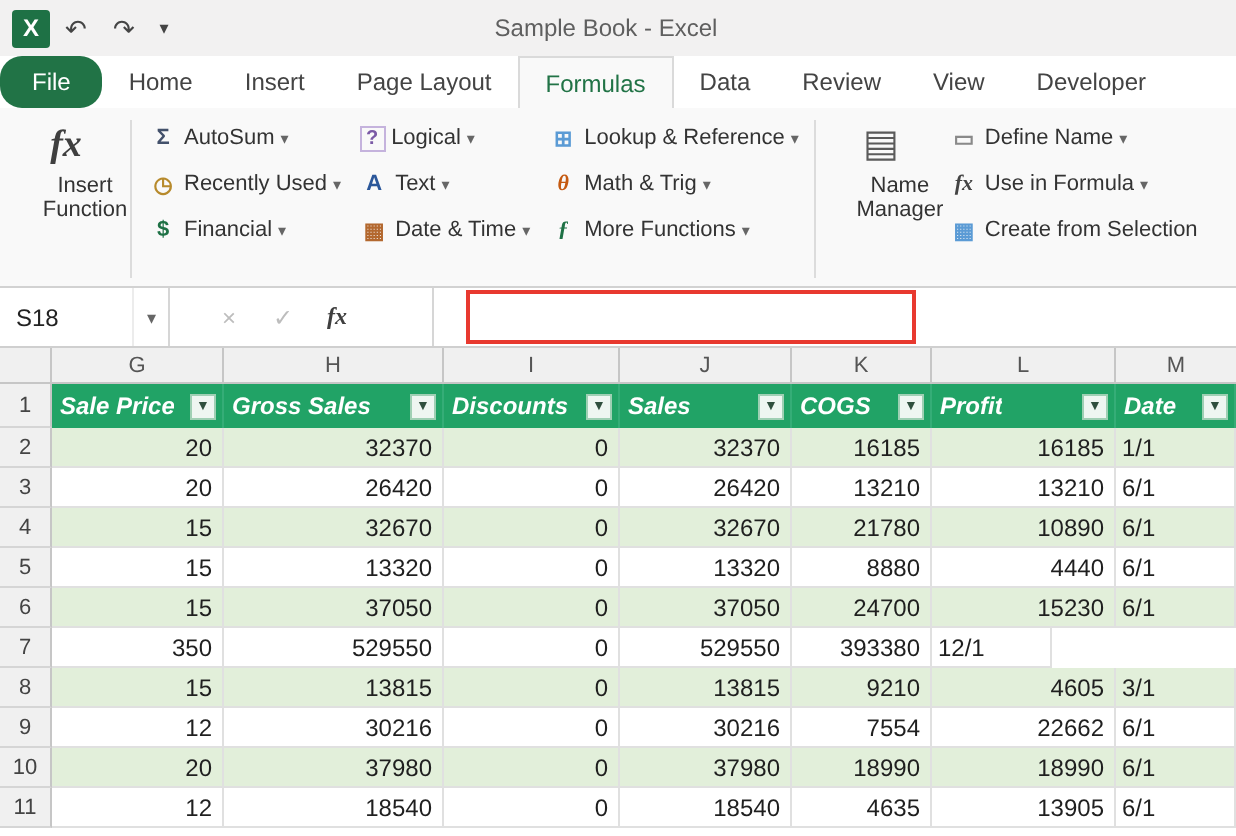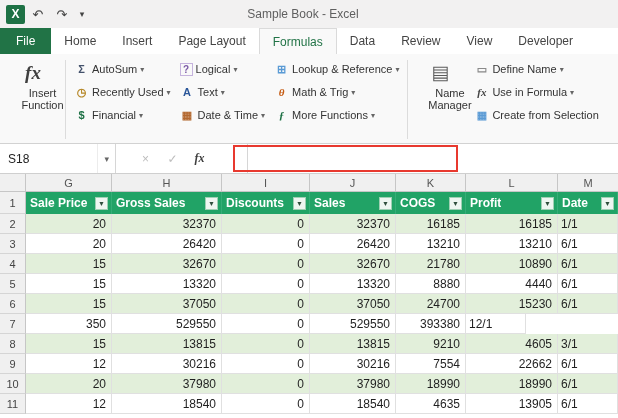--- a/index.html
+++ b/index.html
@@ -11,21 +11,21 @@
   .titlebar{height:28px;background:#f2f1f1;display:flex;align-items:center;position:relative;flex:0 0 auto;}
   .qat{display:flex;align-items:center;gap:2px;padding-left:6px;z-index:1;}
   .logo{width:19px;height:19px;background:#1e7145;color:#fff;font-weight:bold;font-size:12px;display:flex;align-items:center;justify-content:center;border-radius:2px;}
   .qbtn{min-width:22px;height:20px;display:flex;align-items:center;justify-content:center;color:#444;font-size:13px;cursor:default;}
   .qbtn.small{min-width:14px;font-size:9px;}
   .title{position:absolute;left:0;right:12px;text-align:center;color:#5f5f5f;font-size:12px;}
 
   
   .tabrow{height:26px;background:#fff;display:flex;align-items:stretch;flex:0 0 auto;}
   .tab{padding:0 13px;display:flex;align-items:center;font-size:12px;color:#444;cursor:default;white-space:nowrap;}
-  .tab.file{background:#217346;color:#fff;padding:0 16px;}
+  .tab.file{background:#217346;color:#fff;padding:0 16px;border-radius:11px;}
   .tab.active{color:#217346;background:#f9f9f9;border:1px solid #dadada;border-bottom:none;}
 
   
   .ribbon{height:90px;background:#f9f9f9;border-bottom:1px solid #d2d2d2;display:flex;flex:0 0 auto;padding:2px 0 0 2px;}
   .rgroup{display:flex;flex-direction:column;padding:2px 4px;}
   .vsep{width:1px;background:#dcdcdc;margin:4px 1px;}
   .gl{text-align:center;font-size:10px;color:#7f7f7f;padding:2px 0 1px;margin-top:auto;}
   .bigbtn{display:flex;flex-direction:column;align-items:center;width:54px;padding:3px 2px;cursor:default;}
   .bigicon{font-size:19px;line-height:24px;height:26px;color:#5b5b5b;}
   .fx-big{font-style:italic;font-weight:bold;font-family:"Liberation Serif",serif;color:#3f3f3f;}
@@ -46,21 +46,21 @@
   .ic-theta{color:#c55a11;font-style:italic;font-family:"Liberation Serif",serif;}
   .ic-more{color:#1e7145;font-style:italic;font-family:"Liberation Serif",serif;}
   .ic-fxs{font-style:italic;font-family:"Liberation Serif",serif;color:#444;}
   .ic-tag{color:#8a8a8a;}
   .ic-grid{color:#5b9bd5;}
   .dn-content{display:flex;}
   .dn-col{display:flex;flex-direction:column;gap:1px;margin-left:4px;}
 
   
   .formulabar{height:30px;background:#fff;border-bottom:1px solid #cfcfcf;display:flex;align-items:stretch;position:relative;flex:0 0 auto;}
-  .namebox{width:116px;border-right:1px solid #d6d6d6;display:flex;align-items:center;justify-content:space-between;padding-left:8px;}
+  .namebox{width:85px;border-right:1px solid #d6d6d6;display:flex;align-items:center;justify-content:space-between;padding-left:8px;}
   .nb-dd{color:#666;font-size:9px;padding:0 6px;border-left:1px solid #ececec;height:100%;display:flex;align-items:center;}
   .fbtns{width:132px;display:flex;align-items:center;border-right:1px solid #d6d6d6;padding-left:16px;}
   .fbtn{width:27px;text-align:center;font-size:12px;color:#bdbdbd;}
   .fbtn.fxb{color:#3f3f3f;font-style:italic;font-weight:bold;font-family:"Liberation Serif",serif;}
   .finput{flex:1;display:flex;align-items:center;padding-left:14px;font-size:12px;color:#000;}
   .red-box{position:absolute;left:233px;top:1px;width:225px;height:27px;border:2px solid #e8392f;pointer-events:none;}
 
   
   .sheet{flex:1;background:#fff;display:flex;flex-direction:column;overflow:hidden;}
   .chrow{display:flex;height:18px;flex:0 0 auto;background:#f0f0f0;border-bottom:1px solid #c6c6c6;}
@@ -69,21 +69,21 @@
   .c0{width:86px;flex:0 0 auto;}
   .c1{width:110px;flex:0 0 auto;}
   .c2{width:88px;flex:0 0 auto;}
   .c3{width:86px;flex:0 0 auto;}
   .c4{width:70px;flex:0 0 auto;}
   .c5{width:92px;flex:0 0 auto;}
   .c6{width:60px;flex:0 0 auto;border-right:none;}
   .hrow{display:flex;height:22px;flex:0 0 auto;}
   .rn{width:26px;background:#f0f0f0;border-right:1px solid #c6c6c6;border-bottom:1px solid #d5d5d5;display:flex;align-items:center;justify-content:center;font-size:11px;color:#444;flex:0 0 auto;}
   .hc{background:#21a366;color:#fff;font-weight:bold;display:flex;align-items:center;justify-content:space-between;padding:0 3px 0 4px;border-right:1px solid #35ad77;font-size:12px;overflow:hidden;white-space:nowrap;}
-  .hlabel{overflow:hidden;}
+  .hlabel{overflow:hidden;font-style:italic;}
   .filter{width:13px;height:13px;background:#eef6f1;border:1px solid #9fd0b4;color:#2f4f3d;font-size:7px;display:flex;align-items:center;justify-content:center;flex:0 0 auto;margin-left:2px;}
   .drow{display:flex;height:20px;flex:0 0 auto;background:#fff;}
   .drow.banded .cell{background:#e2efda;}
   .cell{display:flex;align-items:center;justify-content:flex-end;padding:0 5px;border-right:1px solid #e0e0e0;border-bottom:1px solid #e0e0e0;font-size:12px;color:#1f1f1f;overflow:hidden;white-space:nowrap;}
   .cell.left{justify-content:flex-start;padding-left:3px;}
 </style>
 </head>
 <body>
 
 <div class="win">

